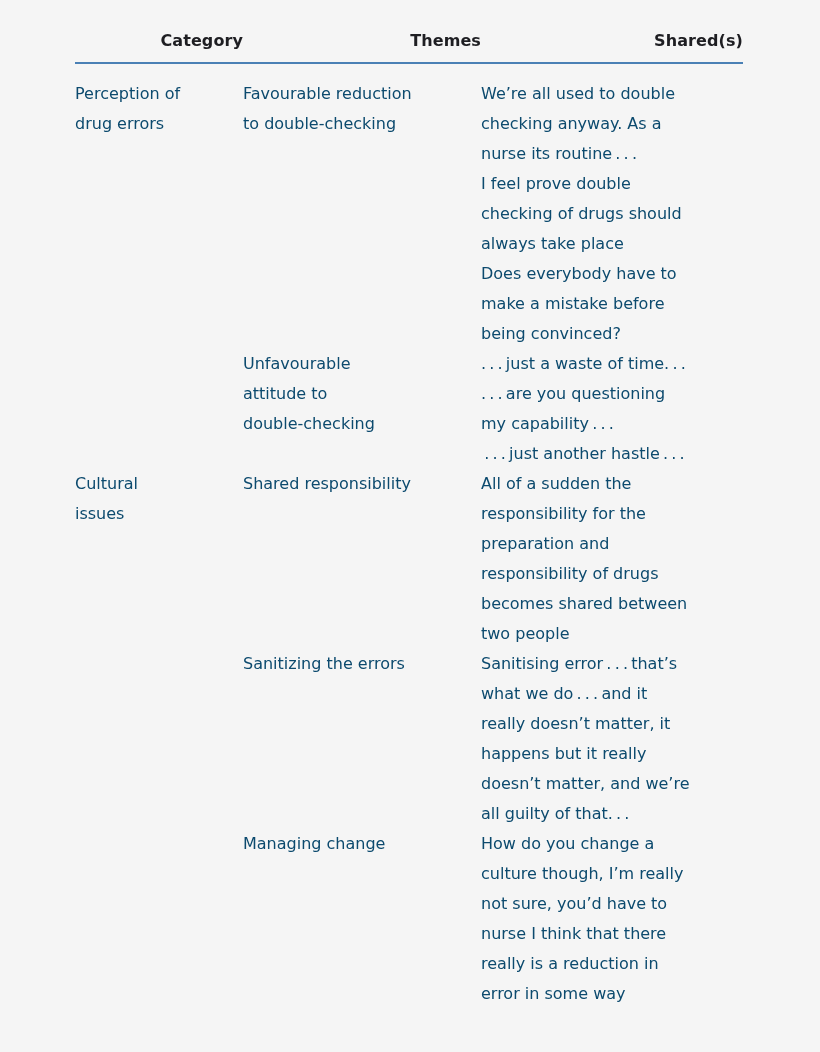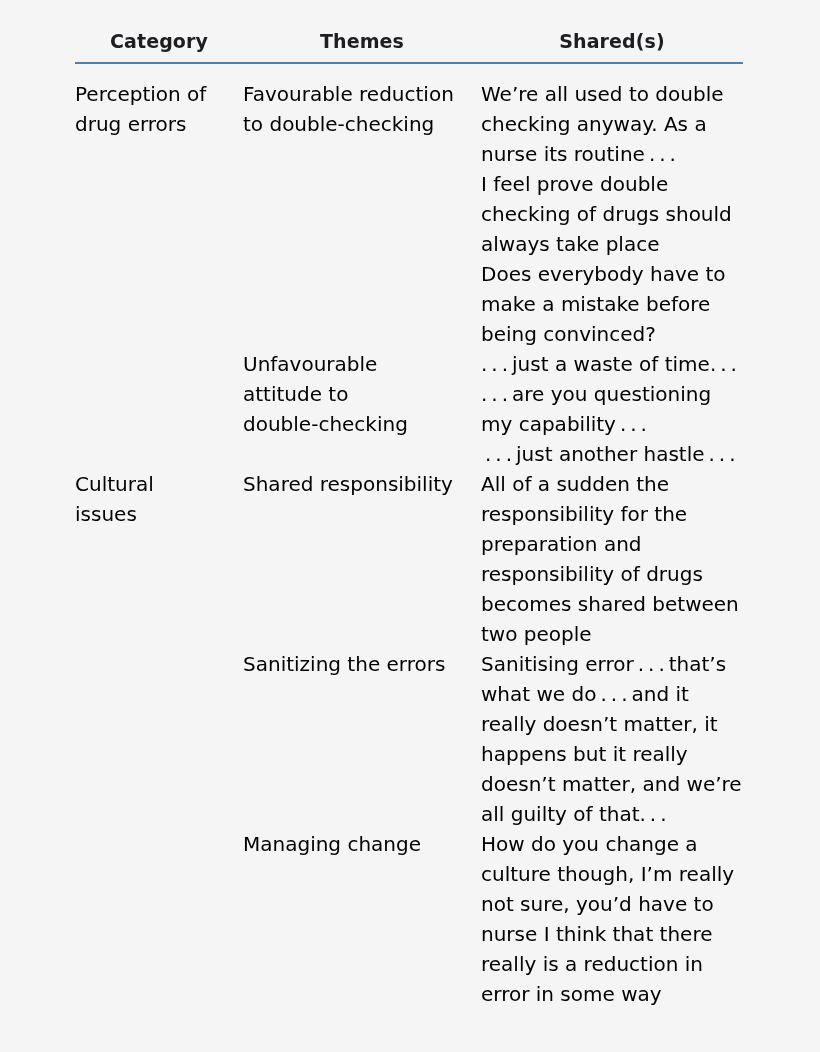--- a/index.html
+++ b/index.html
@@ -23,37 +23,37 @@
   table.qual-table {
     border-collapse: collapse;
     width: 668px;
     table-layout: fixed;
   }
   table.qual-table col.c-category { width: 168px; }
   table.qual-table col.c-themes   { width: 238px; }
   table.qual-table col.c-quotes   { width: 262px; }
 
   thead th {
-    text-align: center;
+    text-align: right;
     font-weight: bold;
-    font-size: 19px;
+    font-size: 16px;
     line-height: 22px;
     color: #1e1e22;
     padding: 0 0 10px 0;
     vertical-align: bottom;
     letter-spacing: 0.1px;
   }
   thead tr.header-row th {
     border-bottom: 2.5px solid #4a80b5;
   }
   tbody td {
     vertical-align: top;
-    font-size: 20px;
+    font-size: 16px;
     line-height: 30px;
-    color: #000000;
+    color: #0c4a6e;
     padding: 0;
     font-weight: 400;
   }
   tbody tr.first-body-row td {
     padding-top: 15px;
   }
   .cell-lines {
     display: block;
   }
   .q-line {

